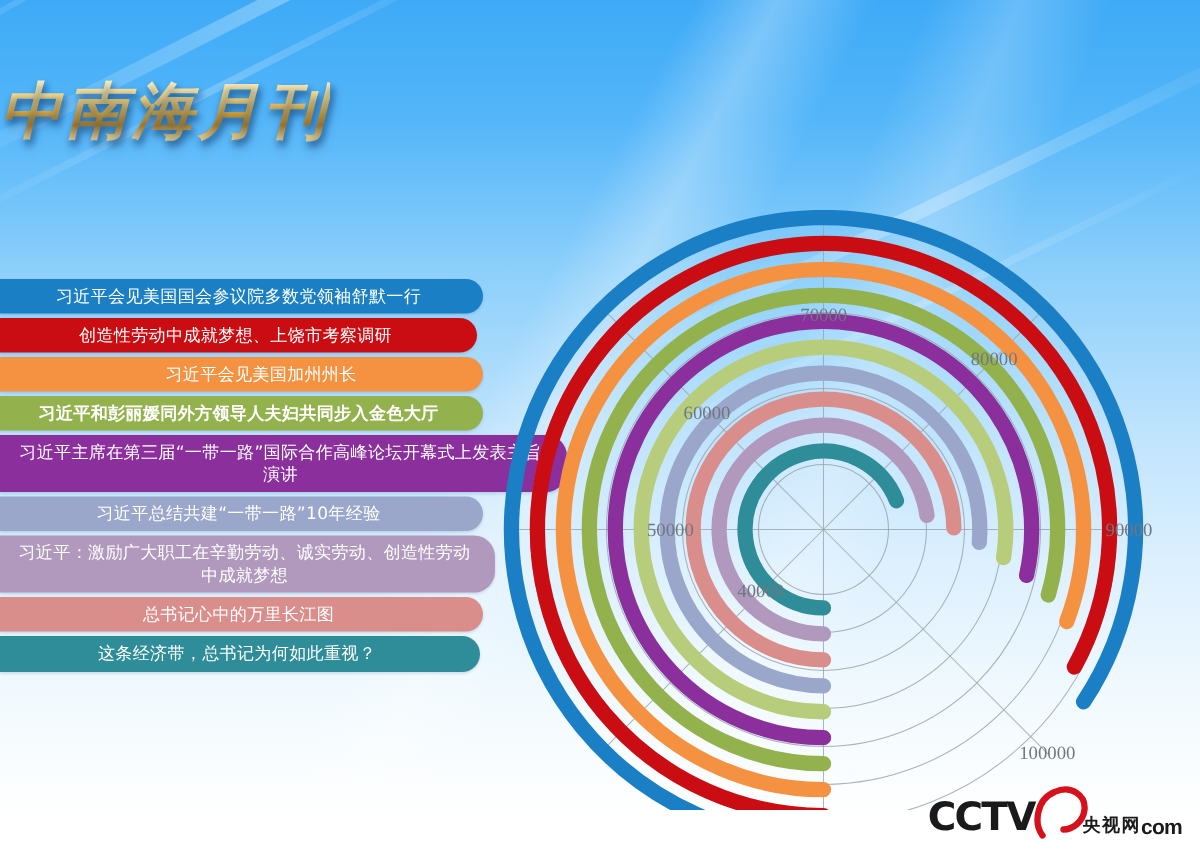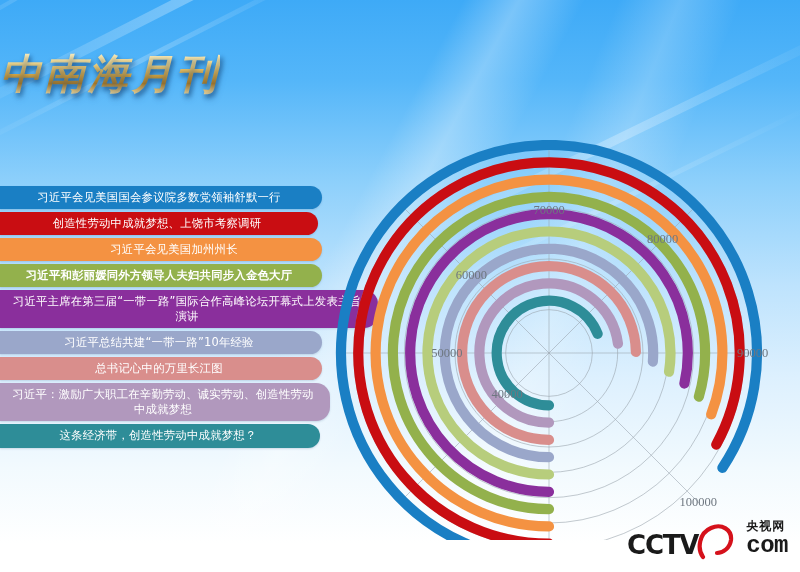--- a/index.html
+++ b/index.html
@@ -77,23 +77,23 @@
   }
 
   
   #logo{position:absolute;right:12px;bottom:14px;display:flex;align-items:flex-end;gap:3px;}
   #cctv-word{
     font-family:"DejaVu Sans","Liberation Sans",sans-serif;
     font-weight:bold;font-size:26px;color:#1a1a1a;letter-spacing:-1.2px;line-height:1;
   }
   #logo-swoosh{position:relative;width:26px;height:30px;}
   #logo-swoosh svg{position:absolute;left:-6px;top:-4px;}
-  #logo-right{display:flex;flex-direction:column;align-items:flex-start;line-height:1;margin-left:16px;}
+  #logo-right{display:flex;flex-direction:row;align-items:flex-start;line-height:1;}
   #logo-cn{font-family:"DejaVu Sans","Liberation Sans",sans-serif;font-size:12px;font-weight:bold;color:#1a1a1a;letter-spacing:1px;margin-bottom:2px;}
-  #logo-com{font-family:Liberation Mono, monospace;font-size:24px;font-weight:bold;color:#1a1a1a;letter-spacing:-.5px;}
+  #logo-com{font-family:Liberation Sans, sans-serif;font-size:14px;font-weight:bold;color:#1a1a1a;letter-spacing:-.5px;}
 </style>
 </head>
 <body>
 
 <div id="stage">
 
   <div class="streak s1"></div>
   <div class="streak s2"></div>
   <div class="streak s3"></div>
   <div class="streak s4"></div>
@@ -115,28 +115,28 @@
       </div>
       <div class="pill h1" style="background: rgb(147, 177, 76); width: 322px; font-weight: bold;">
         <span>习近平和彭丽媛同外方领导人夫妇共同步入金色大厅</span>
       </div>
       <div class="pill h2" style="background: rgb(138, 47, 156); width: 378px; align-items: center;">
         <span>习近平主席在第三届“一带一路”国际合作高峰论坛开幕式上发表主旨演讲</span>
       </div>
       <div class="pill h1" style="background: rgb(154, 167, 202); width: 322px;">
         <span>习近平总结共建“一带一路”10年经验</span>
       </div>
+      <div class="pill h2" style="background: rgb(177, 152, 189); width: 330px;">
+        <span>习近平：激励广大职工在辛勤劳动、诚实劳动、创造性劳动中成就梦想</span>
+      </div>
       <div class="pill h1" style="background: rgb(217, 142, 140); width: 322px;">
         <span>总书记心中的万里长江图</span>
       </div>
-      <div class="pill h2" style="background: rgb(177, 152, 189); width: 330px;">
-        <span>习近平：激励广大职工在辛勤劳动、诚实劳动、创造性劳动中成就梦想</span>
-      </div>
       <div class="pill h1" style="background: rgb(46, 141, 152); width: 320px;">
-        <span>这条经济带，创造性劳动中成就梦想？</span>
+        <span>这条经济带，总书记为何如此重视？</span>
       </div>
     </div>
 
   <div id="chart">
     <svg id="chart-svg" width="470" height="400" viewBox="0 0 470 400">
         <circle cx="219" cy="213" r="43.33333333333333" fill="none" stroke="#9aa4ad" stroke-width="0.7" opacity="0.85"></circle>
         <circle cx="219" cy="213" r="68.66666666666666" fill="none" stroke="#9aa4ad" stroke-width="0.7" opacity="0.85"></circle>
         <circle cx="219" cy="213" r="94" fill="none" stroke="#9aa4ad" stroke-width="0.7" opacity="0.85"></circle>
         <circle cx="219" cy="213" r="119.33333333333333" fill="none" stroke="#9aa4ad" stroke-width="0.7" opacity="0.85"></circle>
         <circle cx="219" cy="213" r="144.66666666666666" fill="none" stroke="#9aa4ad" stroke-width="0.7" opacity="0.85"></circle>

